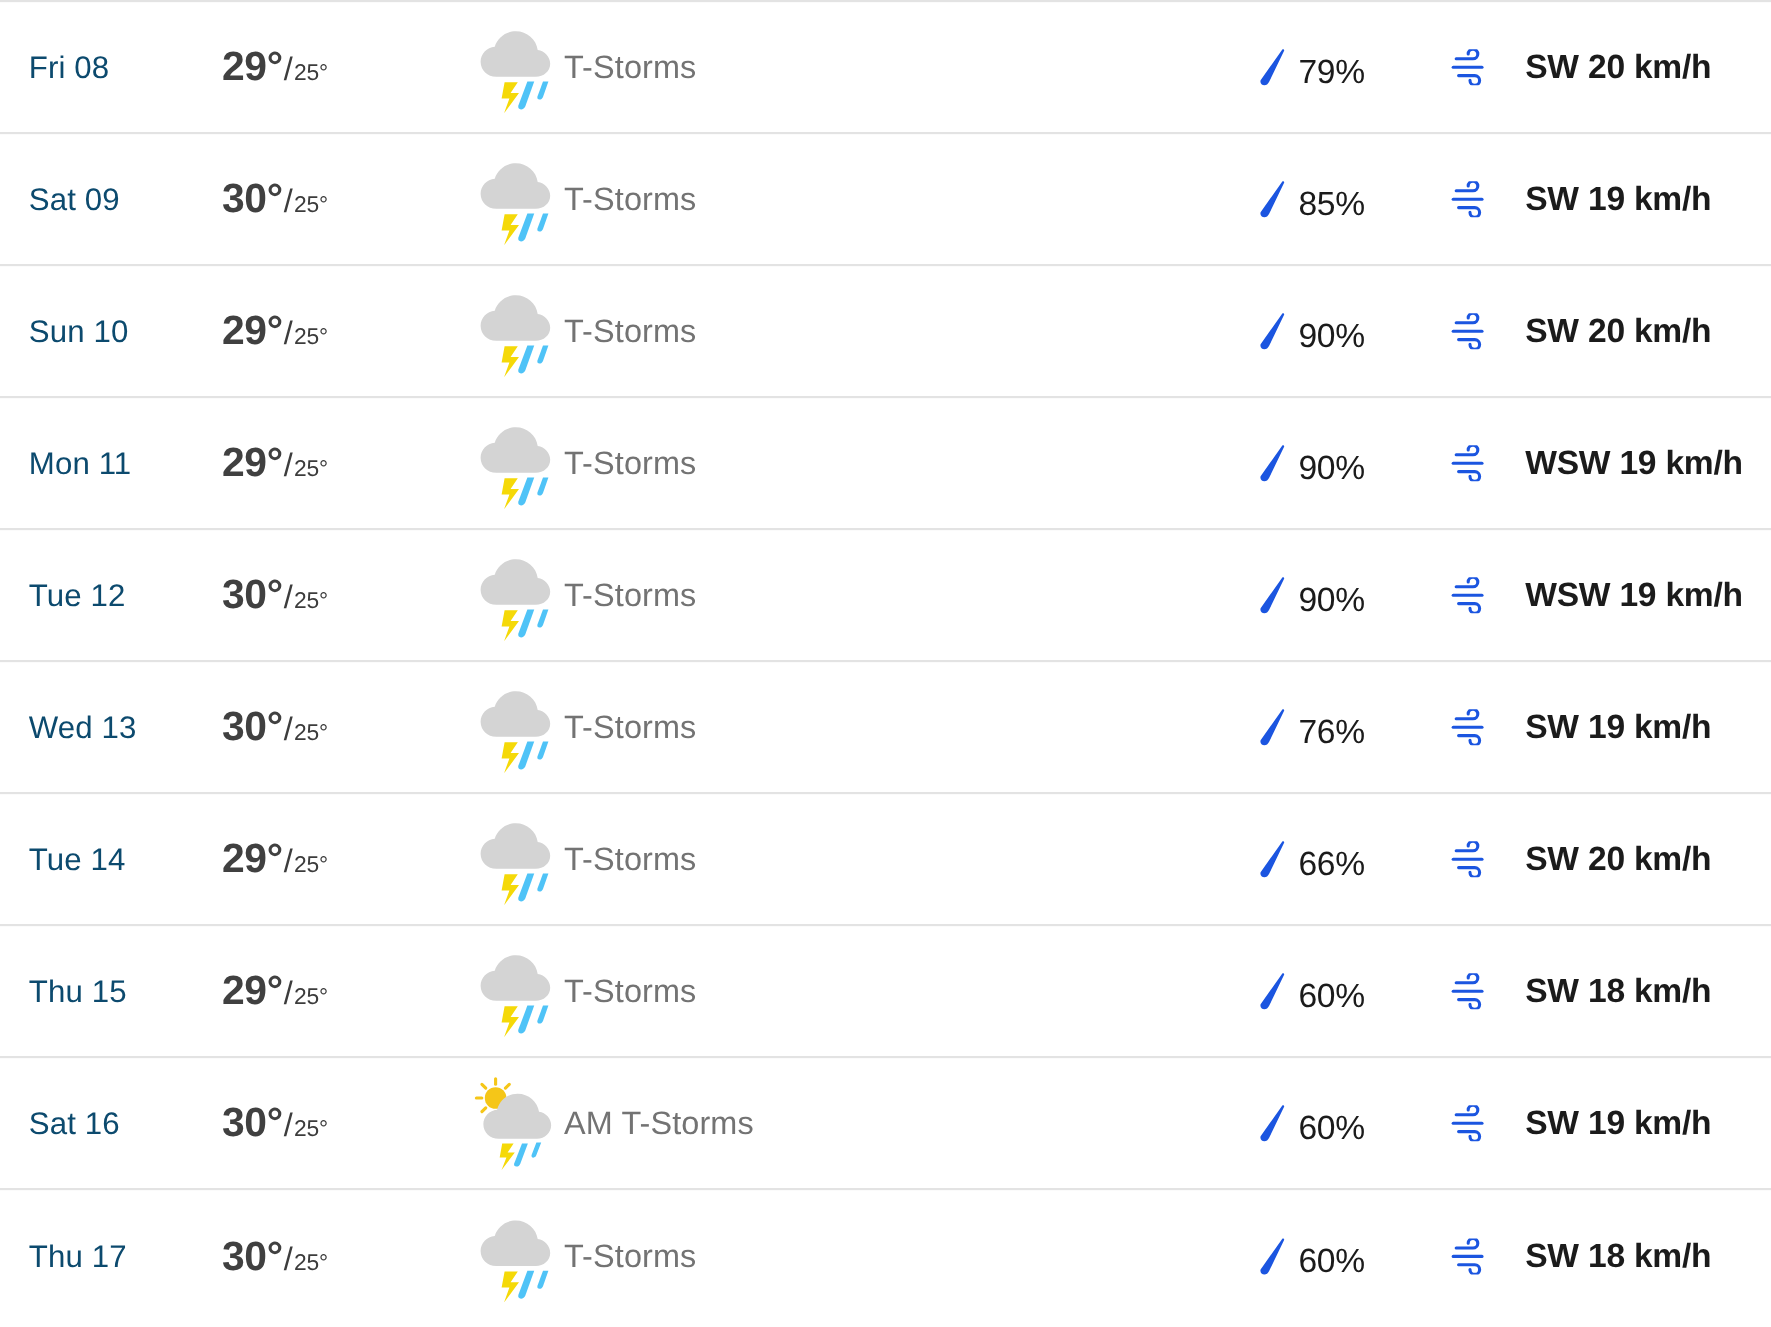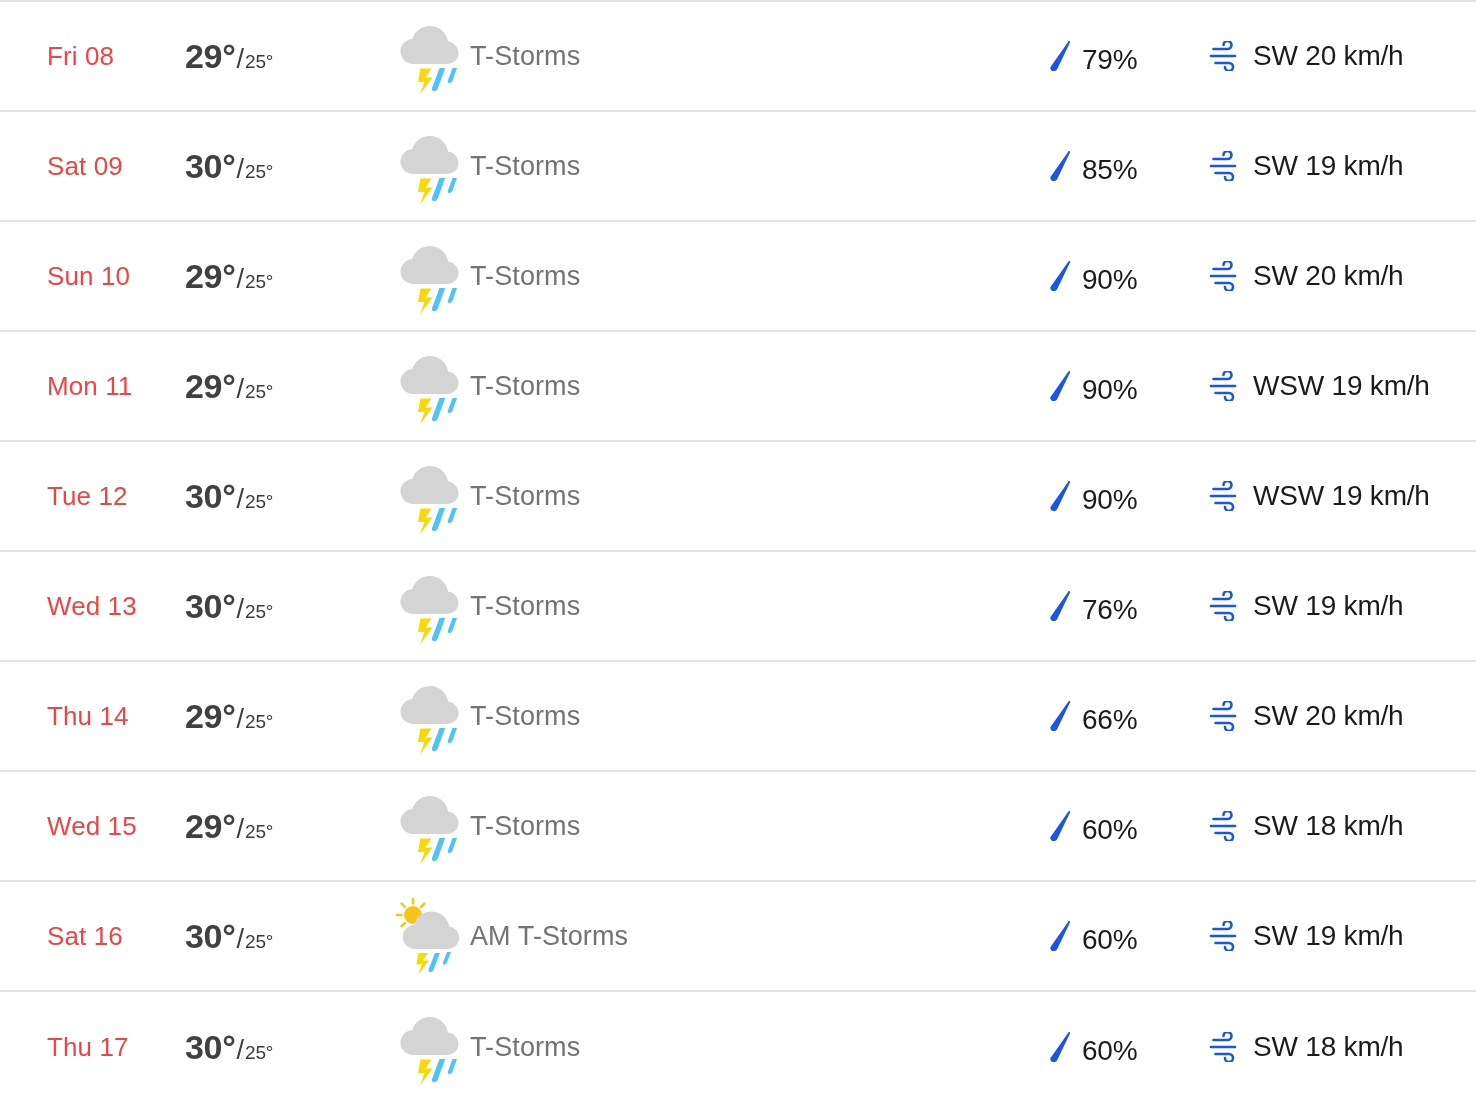--- a/index.html
+++ b/index.html
@@ -29,23 +29,23 @@
     border-bottom: 2px solid #e3e3e3;
     background: #ffffff;
     position: relative;
   }
   .forecast-row:last-child { border-bottom: none; }
 
   
   .col-day {
     width: 185px;
     flex: 0 0 185px;
-    padding-left: 47px;
+    padding-left: 24px;
     font-size: 26px;
-    color: #ef4444;
+    color: #0c4a6e;
     letter-spacing: 0.1px;
     white-space: nowrap;
   }
 
   
   .col-temp {
     width: 205px;
     flex: 0 0 205px;
     display: flex;
     align-items: baseline;
@@ -127,22 +127,23 @@
     width: 40px;
     flex: 0 0 40px;
     height: 40px;
     display: flex;
     align-items: center;
     justify-content: center;
   }
   .wind-value {
     font-size: 28px;
     color: #1b1b1b;
-    margin-left: 7px;
+    margin-left: 25px;
     letter-spacing: -0.2px;
+    font-weight: bold;
   }
 </style>
 </head>
 <body>
 
 <div class="forecast-table" id="forecast-table">
     <div class="forecast-row">
     <div class="col-day">Fri 08</div>
 
     <div class="col-temp">
@@ -394,21 +395,21 @@
       <path d="M4.5 8 H18.5 a4 4 0 1 0 -4 -4"></path>
       <path d="M2 15 H26"></path>
       <path d="M6.5 22 H20 a4 4 0 1 1 -4 4"></path>
     </g>
   </svg>
 </span>
       <span class="wind-value">SW 19 km/h</span>
     </div>
   </div>
     <div class="forecast-row">
-    <div class="col-day">Thu 14</div>
+    <div class="col-day">Tue 14</div>
 
     <div class="col-temp">
       <span class="temp-high">29°</span>
       <span class="temp-sep">/</span>
       <span class="temp-low">25°</span>
     </div>
 
     <div class="col-cond">
       <span class="cond-icon">
   <svg width="72" height="76" viewBox="0 0 72 76" aria-hidden="true">
@@ -437,21 +438,21 @@
       <path d="M4.5 8 H18.5 a4 4 0 1 0 -4 -4"></path>
       <path d="M2 15 H26"></path>
       <path d="M6.5 22 H20 a4 4 0 1 1 -4 4"></path>
     </g>
   </svg>
 </span>
       <span class="wind-value">SW 20 km/h</span>
     </div>
   </div>
     <div class="forecast-row">
-    <div class="col-day">Wed 15</div>
+    <div class="col-day">Thu 15</div>
 
     <div class="col-temp">
       <span class="temp-high">29°</span>
       <span class="temp-sep">/</span>
       <span class="temp-low">25°</span>
     </div>
 
     <div class="col-cond">
       <span class="cond-icon">
   <svg width="72" height="76" viewBox="0 0 72 76" aria-hidden="true">

